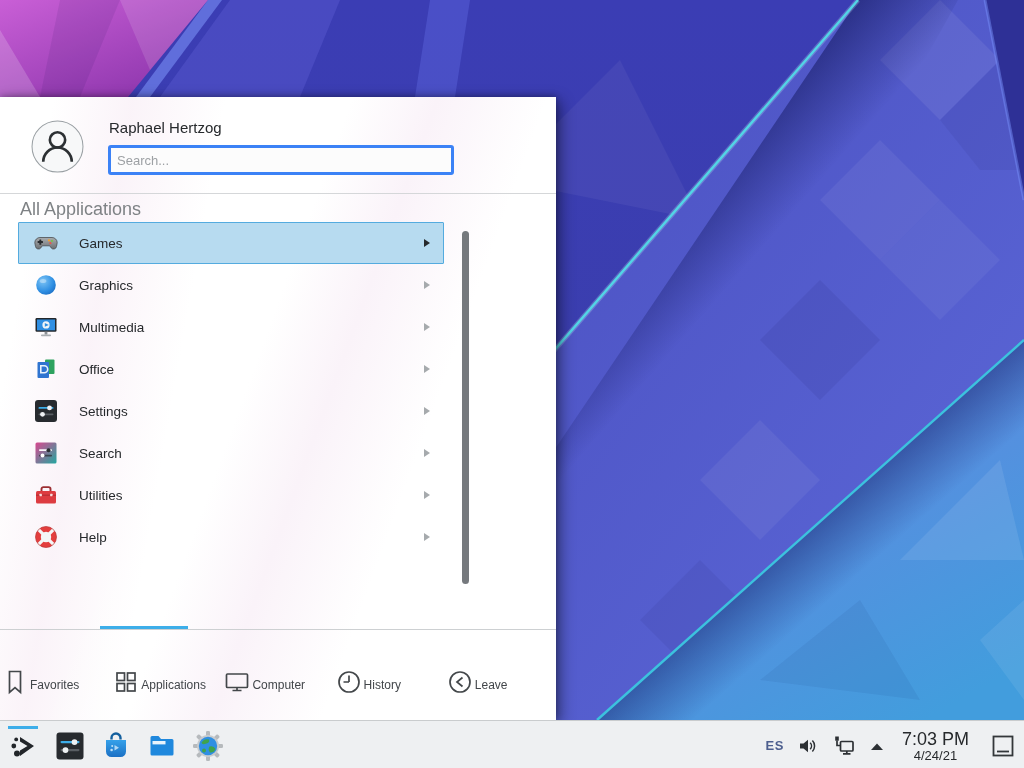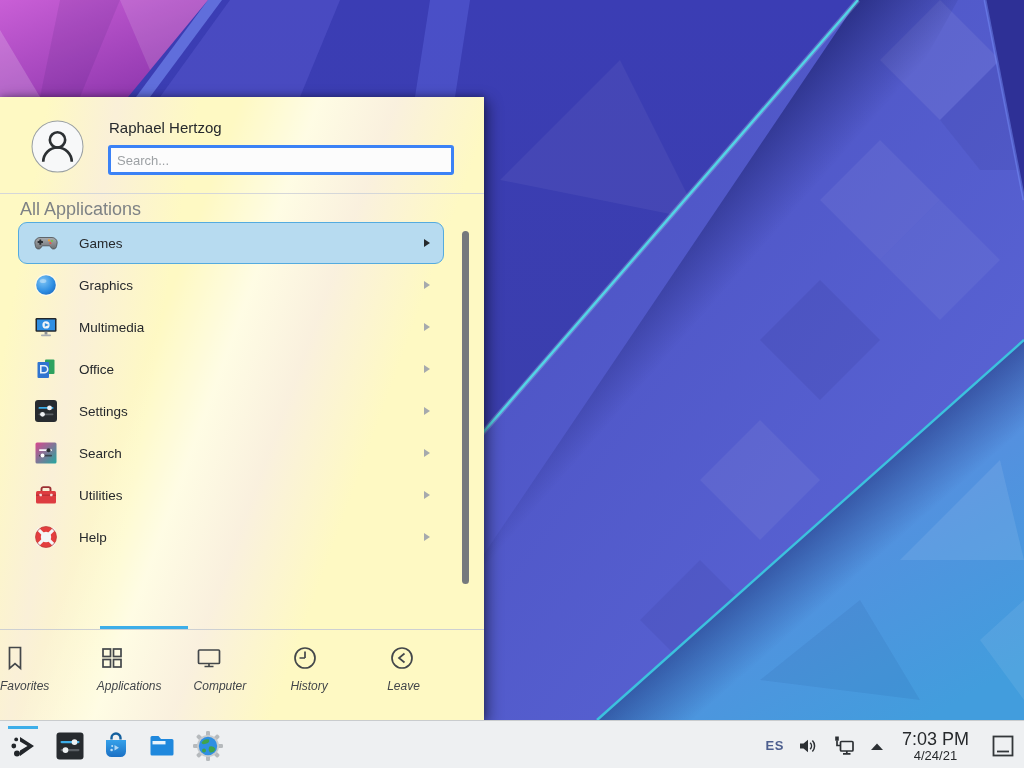--- a/index.html
+++ b/index.html
@@ -5,22 +5,22 @@
   html,body{margin:0;padding:0;}
   body{
     width:1024px;height:768px;position:relative;overflow:hidden;
     font-family:"Liberation Sans","DejaVu Sans",sans-serif;
     background:#3c3fae;
   }
   .wallpaper{position:absolute;inset:0;}
 
   
   .menu{
-    position:absolute;left:0;top:97px;width:484px;height:623px;
-    background:#fef9c3;
+    position:absolute;left:0;top:97px;width:556px;height:623px;
+    background:#ffffff;
     box-shadow:4px 4px 14px rgba(0,0,0,.45), 0 -1px 6px rgba(0,0,0,.25);
   }
   .menu::before{
     content:"";position:absolute;inset:0;pointer-events:none;
     background:
       linear-gradient(110deg, rgba(255,255,255,0) 34%, rgba(255,255,255,.55) 45%, rgba(246,233,244,.55) 56%, rgba(255,255,255,0) 70%),
       linear-gradient(100deg, rgba(244,226,240,0) 8%, rgba(245,229,241,.45) 20%, rgba(244,226,240,0) 34%);
   }
   .menu-header{position:absolute;top:0;left:0;right:0;height:96px;}
   .avatar{position:absolute;left:31px;top:23px;width:53px;height:53px;}
@@ -30,40 +30,40 @@
     border:3px solid #3b82f6;border-radius:3px;background:#fcfcfc;
     font-family:inherit;font-size:13px;color:#26292c;padding:0 6px;outline:none;
   }
   .search-input::placeholder{color:#9da1a4;}
   .header-sep{position:absolute;top:96px;left:0;right:0;height:1px;background:#d5d7d9;}
   .section-label{position:absolute;top:102px;left:20px;font-size:18px;color:#7e8285;}
 
   .app-list{position:absolute;top:125px;left:0;width:456px;height:407px;overflow:hidden;}
   .app-item{
     position:relative;height:40px;margin:0 12px 0 18px;
-    display:flex;align-items:center;border:1px solid transparent;border-radius:9px;
+    display:flex;align-items:center;border:1px solid transparent;border-radius:1px;
   }
   .app-item.selected{background:#b7dbf0;border-color:#54abdf;}
   .app-icon{width:26px;height:26px;margin-left:14px;flex:0 0 auto;}
   .app-label{margin-left:20px;font-size:13.5px;color:#26292c;}
   .arrow{
     position:absolute;right:13px;top:50%;margin-top:-4.5px;width:0;height:0;
     border-left:6px solid #a6aaad;border-top:4.5px solid transparent;border-bottom:4.5px solid transparent;
   }
   .app-item.selected .arrow{border-left-color:#26292c;}
 
   .scroll-thumb{
     position:absolute;left:462px;top:134px;width:7px;height:353px;
     background:#75797d;border-radius:4px;
   }
 
   .tab-indicator{position:absolute;left:100px;top:529px;width:88px;height:3px;background:#3daee9;}
   .tab-sep{position:absolute;top:532px;left:0;right:0;height:1px;background:#cdd0d2;}
   .tab-bar{position:absolute;top:533px;left:0;right:0;bottom:0;display:flex;}
-  .tab{flex:1;display:flex;flex-direction:column;align-items:flex-start;padding-top:13px;cursor:default;font-style:italic;}
+  .tab{flex:1;display:flex;flex-direction:row;align-items:center;padding-top:13px;cursor:default;}
   .tab svg{width:30px;height:30px;}
   .tab-label{margin-top:6px;font-size:12px;color:#42464a;}
 
   
   .taskbar{
     position:absolute;left:0;top:720px;width:1024px;height:52px;
     background:#eef0f2;box-shadow:inset 0 1px 0 #c9ccce;
     display:flex;align-items:center;padding:0;box-sizing:border-box;
   }
   .tb-launchers{display:flex;align-items:center;gap:14px;padding-left:8px;}

